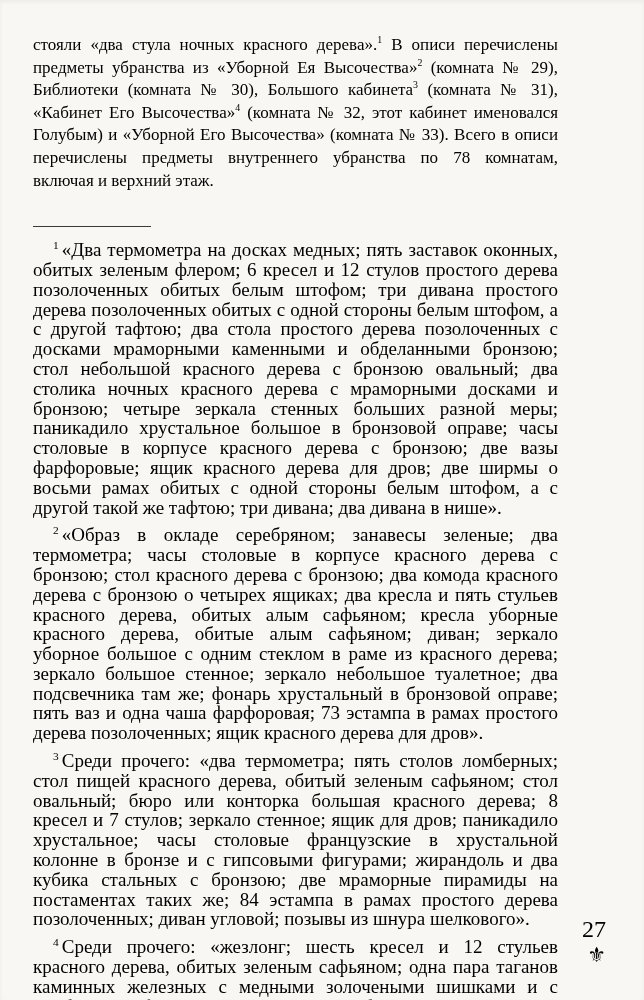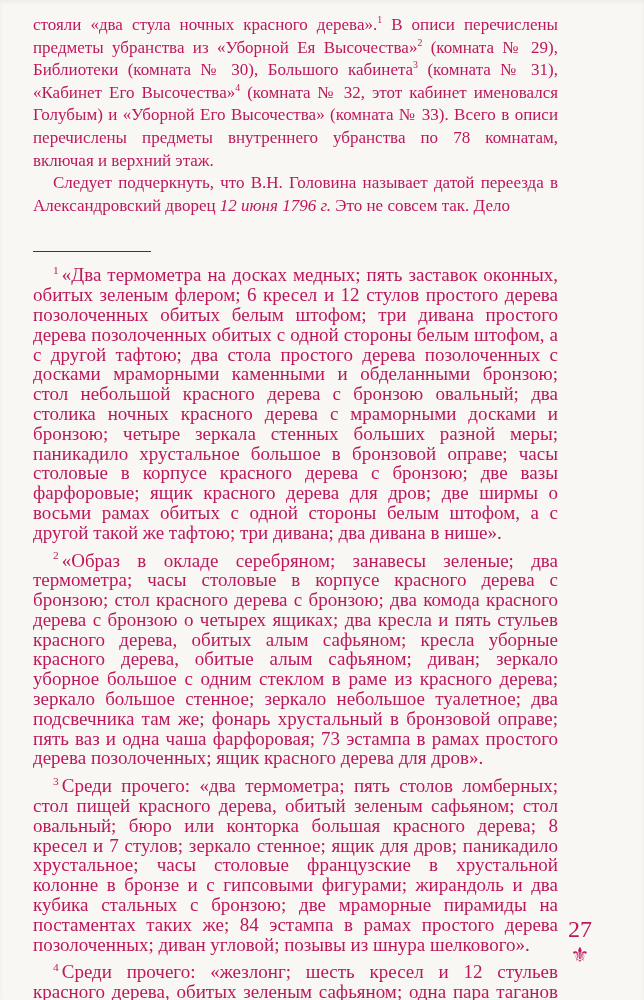--- a/index.html
+++ b/index.html
@@ -10,23 +10,23 @@
     width: 644px;
     height: 1000px;
     background: #f8f7f3;
     overflow: hidden;
   }
   .page {
     position: relative;
     width: 644px;
     height: 1000px;
     box-sizing: border-box;
-    padding: 14px 86px 0 33px;
+    padding: 34px 86px 0 33px;
     background: #f8f7f3;
-    color: #be185d;
+    color: #000000;
     font-family: "Liberation Serif", "DejaVu Serif", serif;
     box-shadow: inset 0 2px 4px rgba(0,0,0,0.05);
   }
   
   .body-text {
     font-size: 17px;
     line-height: 22.6px;
     text-align: justify;
     hyphens: auto;
     -webkit-hyphens: auto;
@@ -63,41 +63,40 @@
     line-height: 0;
     vertical-align: super;
     margin-right: 3px;
   }
   
   .page-footer {
     position: absolute;
     top: 916px;
     right: 38px;
     width: 52px;
-    text-align: center;
+    text-align: right;
   }
   .page-number {
     font-size: 24px;
     line-height: 26px;
   }
   .ornament {
     font-family: "DejaVu Sans", sans-serif;
     font-size: 21px;
     line-height: 24px;
     margin-top: 1px;
   }
 </style>
 </head>
 <body>
 
 <main class="page">
 
   <section class="body-text">
     <p class="para" lang="ru"><span>стояли «два стула ночных красного дерева».</span><sup class="ref">1</sup><span> В описи перечислены предметы убранства из «Уборной Ея Высочества»</span><sup class="ref">2</sup><span> (комната № 29), Библиотеки (комната № 30), Большого кабинета</span><sup class="ref">3</sup><span> (комната № 31), «Кабинет Его Высочества»</span><sup class="ref">4</sup><span> (комната № 32, этот кабинет именовался Голубым) и «Уборной Его Высочества» (комната № 33). Всего в описи перечислены предметы внутреннего убранства по 78 комнатам, включая и верхний этаж.</span></p>
-    <p class="para indent" lang="ru"><span>Следует подчеркнуть, что В.Н. Головина называет датой переезда в Александровский дворец </span><i class="date-italic">12 июня 1796 г.</i><span> Это не совсем так. Дело</span></p>
   </section>
 
   <hr class="fn-sep">
 
   <section class="footnotes">
     <p class="footnote" lang="ru"><sup class="fn-marker">1</sup><span class="fn-text">«Два термометра на досках медных; пять заставок оконных, обитых зеленым флером; 6 кресел и 12 стулов простого дерева позолоченных обитых белым штофом; три дивана простого дерева позолоченных обитых с одной стороны белым штофом, а с другой тафтою; два стола простого дерева позолоченных с досками мраморными каменными и обделанными бронзою; стол небольшой красного дерева с бронзою овальный; два столика ночных красного дерева с мраморными досками и бронзою; четыре зеркала стенных больших разной меры; паникадило хрустальное большое в бронзовой оправе; часы столовые в корпусе красного дерева с бронзою; две вазы фарфоровые; ящик красного дерева для дров; две ширмы о восьми рамах обитых с одной стороны белым штофом, а с другой такой же тафтою; три дивана; два дивана в нише».</span></p>
     <p class="footnote" lang="ru"><sup class="fn-marker">2</sup><span class="fn-text">«Образ в окладе серебряном; занавесы зеленые; два термометра; часы столовые в корпусе красного дерева с бронзою; стол красного дерева с бронзою; два комода красного дерева с бронзою о четырех ящиках; два кресла и пять стульев красного дерева, обитых алым сафьяном; кресла уборные красного дерева, обитые алым сафьяном; диван; зеркало уборное большое с одним стеклом в раме из красного дерева; зеркало большое стенное; зеркало небольшое туалетное; два подсвечника там же; фонарь хрустальный в бронзовой оправе; пять ваз и одна чаша фарфоровая; 73 эстампа в рамах простого дерева позолоченных; ящик красного дерева для дров».</span></p>
     <p class="footnote" lang="ru"><sup class="fn-marker">3</sup><span class="fn-text">Среди прочего: «два термометра; пять столов ломберных; стол пищей красного дерева, обитый зеленым сафьяном; стол овальный; бюро или конторка большая красного дерева; 8 кресел и 7 стулов; зеркало стенное; ящик для дров; паникадило хрустальное; часы столовые французские в хрустальной колонне в бронзе и с гипсовыми фигурами; жирандоль и два кубика стальных с бронзою; две мраморные пирамиды на постаментах таких же; 84 эстампа в рамах простого дерева позолоченных; диван угловой; позывы из шнура шелкового».</span></p>
     <p class="footnote" lang="ru"><sup class="fn-marker">4</sup><span class="fn-text">Среди прочего: «жезлонг; шесть кресел и 12 стульев красного дерева, обитых зеленым сафьяном; одна пара таганов каминных железных с медными золочеными шишками и с приборами; фонарь хрустальный в бронзовой оправе; 54 эстампов; три шкафа угольных красного дерева с дверцами».</span></p>
   </section>

